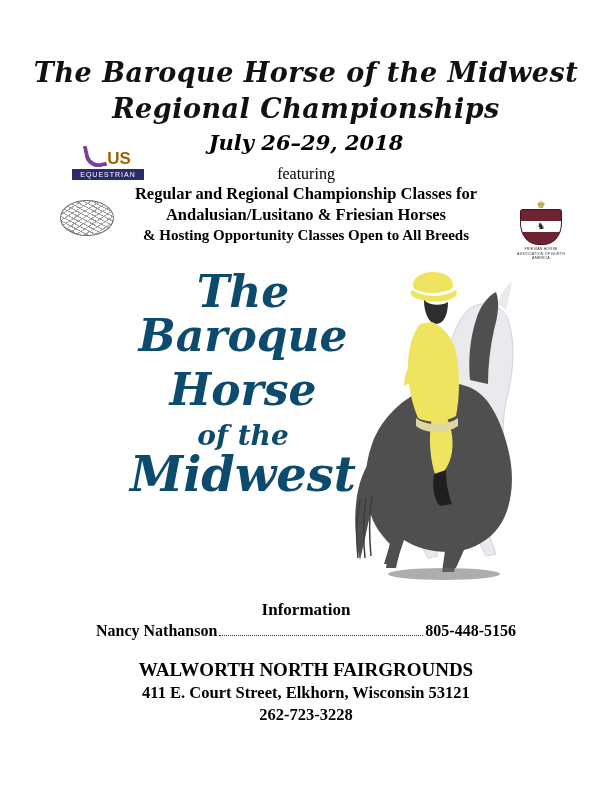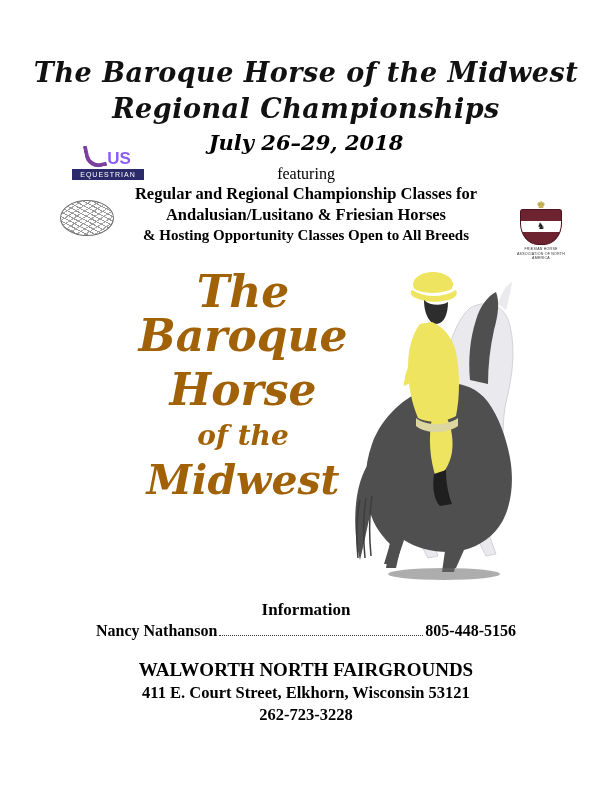--- a/index.html
+++ b/index.html
@@ -77,21 +77,21 @@
     left: 72px;
     top: 140px;
     width: 72px;
     height: 58px;
     text-align: center;
   }
   .us-mark {
     font-family: "Liberation Sans", sans-serif;
     font-weight: bold;
     font-size: 17px;
-    color: #8b5cf6;
+    color: #a16207;
     line-height: 17px;
   }
   .us-mark .swoosh {
     display: inline-block;
     width: 16px;
     height: 20px;
     border-left: 4px solid #7b3fa0;
     border-bottom: 4px solid #7b3fa0;
     border-radius: 0 0 0 14px;
     transform: translateY(4px) rotate(-12deg);
@@ -179,31 +179,31 @@
   }
   .script-stack {
     position: absolute;
     left: 118px;
     top: 2px;
     width: 250px;
     text-align: center;
     font-family: "DejaVu Serif", serif;
     font-style: italic;
     font-weight: bold;
-    color: #a16207;
+    color: #0c4a6e;
   }
   .script-stack .l {
     display: block;
     line-height: 1.0;
   }
   .sl1 { font-size: 44px; }
   .sl2 { font-size: 44px; margin-top: 0; }
   .sl3 { font-size: 44px; margin-top: 10px; }
   .sl4 { font-size: 28px; margin-top: 10px; text-align: center; }
-  .sl5 { font-size: 41px; margin-top: 10px; }
+  .sl5 { font-size: 48px; }
 
   .horse-art {
     position: absolute;
     left: 320px;
     top: 0px;
     width: 230px;
     height: 320px;
   }
 
   

